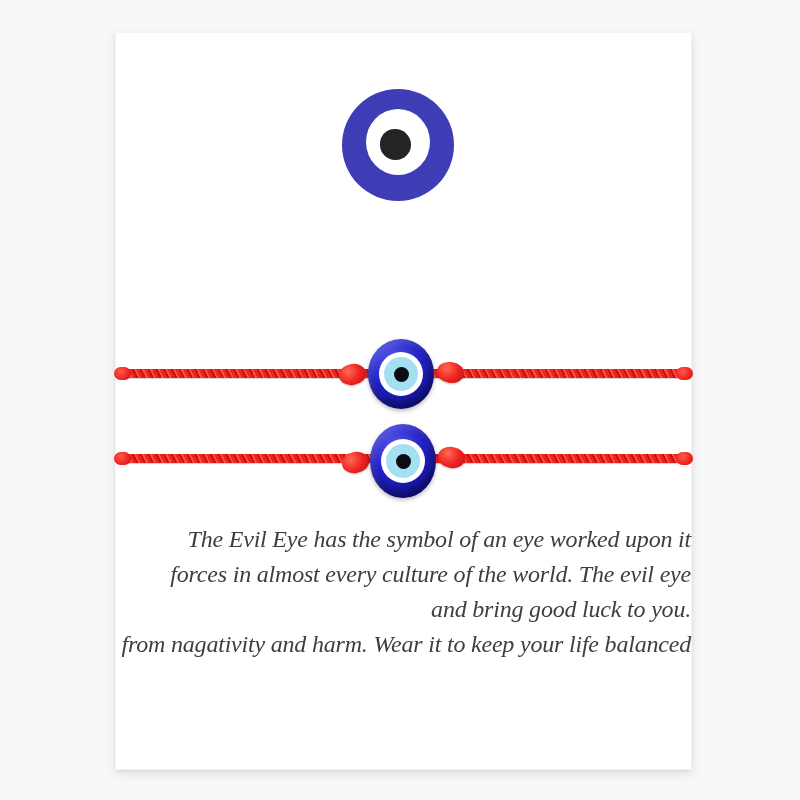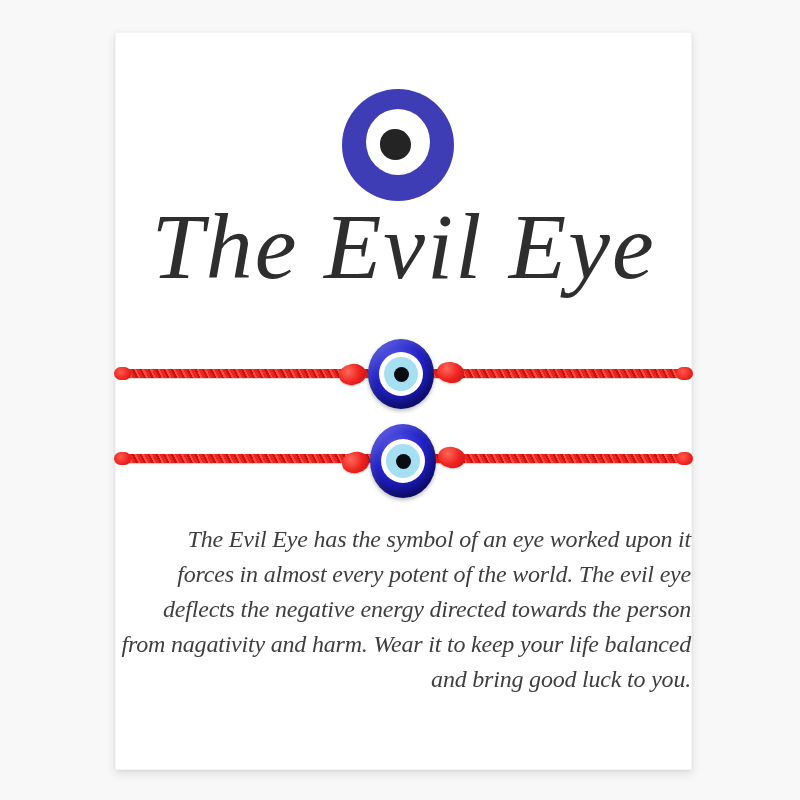--- a/index.html
+++ b/index.html
@@ -157,21 +157,20 @@
 <body>
 
 <div class="photo">
   <div class="card">
 
     <div class="logo">
       <div class="logo-white"></div>
       <div class="logo-pupil"></div>
     </div>
 
-    <div class="title">The Evil Eye</div>
 
     <div class="bracelet bracelet-1">
       <div class="cord"></div>
       <div class="knot knot-left"></div>
       <div class="knot knot-right"></div>
       <div class="bead">
         <div class="bead-ring">
           <div class="bead-iris">
             <div class="bead-pupil"></div>
           </div>
@@ -187,20 +186,19 @@
         <div class="bead-ring">
           <div class="bead-iris">
             <div class="bead-pupil"></div>
           </div>
         </div>
       </div>
     </div>
 
     <div class="description">
       <div class="desc-line">The Evil Eye has the symbol of an eye worked upon it</div>
-      <div class="desc-line">forces in almost every potent of the world. The evil eye</div>
-      <div class="desc-line">deflects the negative energy directed towards the person</div>
+      <div class="desc-line">forces in almost every culture of the world. The evil eye</div>
+      <div class="desc-line">and bring good luck to you.</div>
       <div class="desc-line">from nagativity and harm. Wear it to keep your life balanced</div>
-      <div class="desc-line">and bring good luck to you.</div>
     </div>
 
   </div>
 </div>
 
 </body></html>

